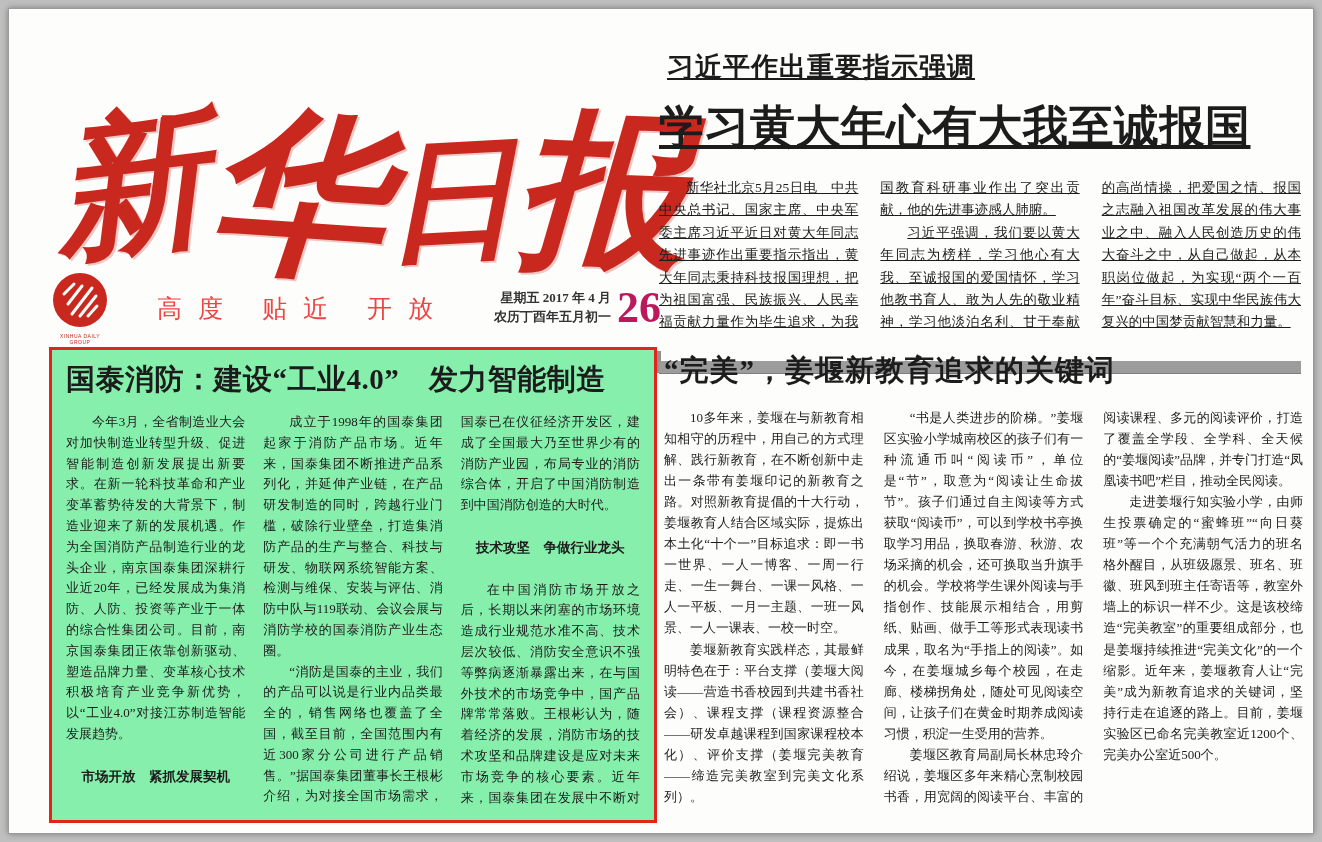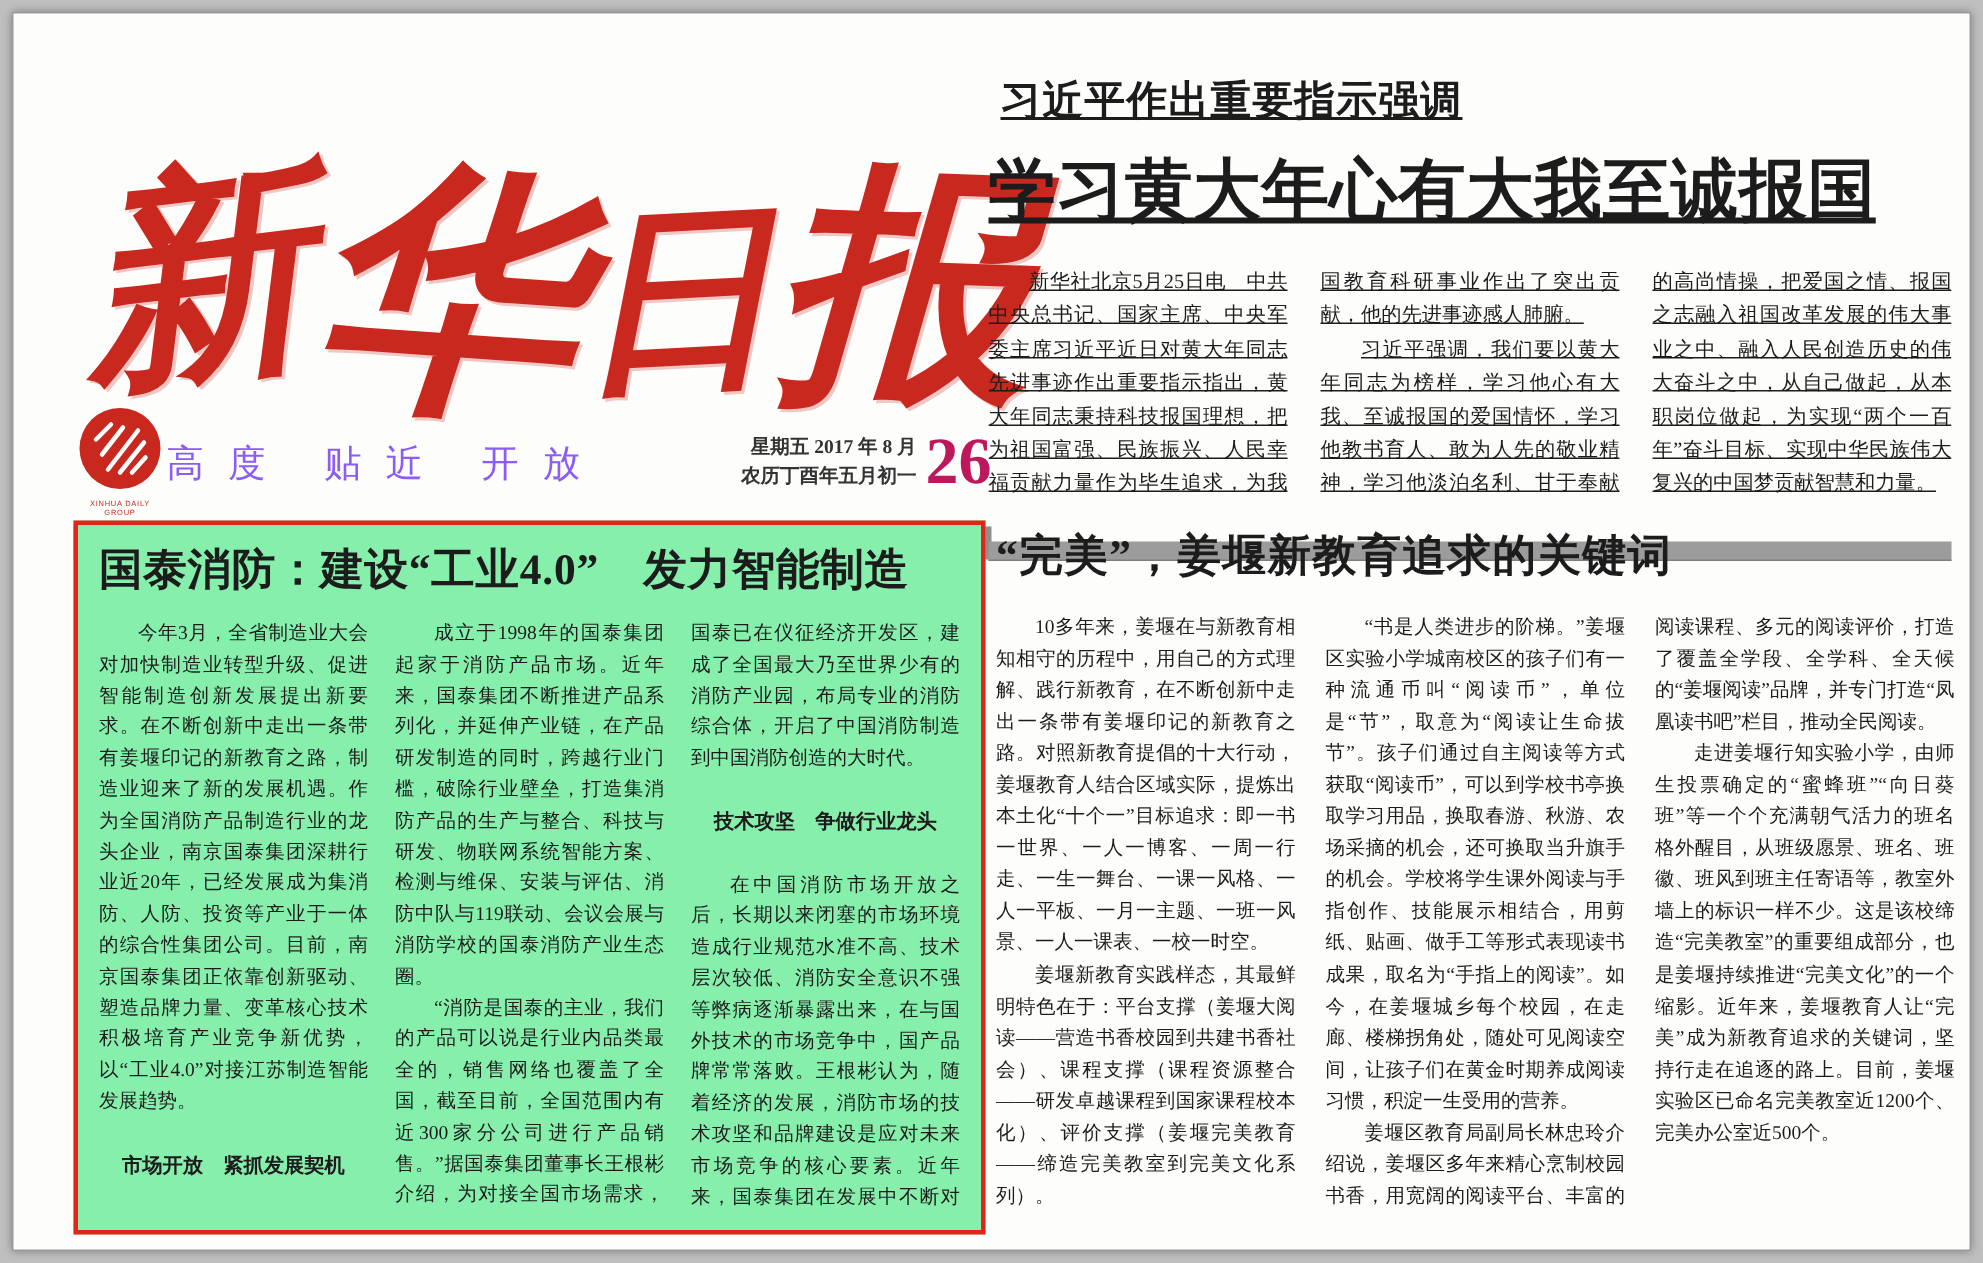--- a/index.html
+++ b/index.html
@@ -29,22 +29,22 @@
   .calligraphy span:nth-child(1){ font-size:152px; transform:rotate(-7deg) translateY(-14px); }
   .calligraphy span:nth-child(2){ font-size:178px; transform:rotate(4deg) translateY(6px); }
   .calligraphy span:nth-child(3){ font-size:132px; transform:rotate(-3deg) translateY(-8px); }
   .calligraphy span:nth-child(4){ font-size:170px; transform:rotate(2deg); }
   .meta-row { display:flex; align-items:center; margin-top:2px; height:74px; }
   .seal { width:62px; text-align:center; }
   .seal-caption { font-size:5px; color:#c8281e; letter-spacing:.5px;
     font-family:"Liberation Sans","DejaVu Sans",sans-serif; margin-top:1px; }
   .slogan {
     font-family:"Liberation Sans","DejaVu Sans",sans-serif;
-    font-size:25px; color:#8b5cf6; letter-spacing:16px;
-    white-space:nowrap;
+    font-size:25px; color:#ef4444; letter-spacing:16px;
+    margin-left:46px; white-space:nowrap;
   }
   .datebox { margin-left:auto; display:flex; align-items:center; gap:6px; }
   .date-lines { font-size:13px; font-weight:bold; line-height:1.45; color:#333; text-align:right; }
   .issue-no { font-size:44px; font-weight:bold; color:#be185d; line-height:1; }
   .info-bar {
     margin-top:6px; background:#8f8f8f; color:#fff;
     font-family:"Liberation Sans","DejaVu Sans",sans-serif;
     font-size:10px; font-weight:bold; letter-spacing:2.5px;
     padding:4px 14px; display:flex; gap:14px; align-items:center;
   }
@@ -107,21 +107,21 @@
             <line x1="20" y1="42" x2="40" y2="16"></line>
             <line x1="28" y1="44" x2="44" y2="24"></line>
             <line x1="36" y1="44" x2="45" y2="34"></line>
           </g>
         </svg>
         <div class="seal-caption">XINHUA DAILY GROUP</div>
       </div>
       <div class="slogan">高度 贴近 开放</div>
       <div class="datebox">
         <div class="date-lines">
-          <div>星期五 2017 年 8 月</div>
+          <div>星期五 2017 年 4 月</div>
           <div>农历丁酉年五月初一</div>
         </div>
         <div class="issue-no">26</div>
       </div>
     </div>
     <div class="info-bar">
       <span>XINHUA DAILY</span>
       <span class="sep">｜</span>
       <span>www.jschina.com.cn</span>
       <span class="sep">｜</span>
@@ -135,21 +135,21 @@
     <div class="lead-body">
         <p>新华社北京5月25日电　中共中央总书记、国家主席、中央军委主席习近平近日对黄大年同志先进事迹作出重要指示指出，黄大年同志秉持科技报国理想，把为祖国富强、民族振兴、人民幸福贡献力量作为毕生追求，为我国教育科研事业作出了突出贡献，他的先进事迹感人肺腑。</p>
         <p>习近平强调，我们要以黄大年同志为榜样，学习他心有大我、至诚报国的爱国情怀，学习他教书育人、敢为人先的敬业精神，学习他淡泊名利、甘于奉献的高尚情操，把爱国之情、报国之志融入祖国改革发展的伟大事业之中、融入人民创造历史的伟大奋斗之中，从自己做起，从本职岗位做起，为实现“两个一百年”奋斗目标、实现中华民族伟大复兴的中国梦贡献智慧和力量。</p>
       </div>
     <div class="lead-rule"></div>
   </div>
 
   <div class="boxed">
     <div class="boxed-headline">国泰消防：建设“工业4.0”　发力智能制造</div>
     <div class="boxed-body">
-        <p>今年3月，全省制造业大会对加快制造业转型升级、促进智能制造创新发展提出新要求。在不断创新中走出一条带有姜堰印记的新教育之路，制造业迎来了新的发展机遇。作为全国消防产品制造行业的龙头企业，南京国泰集团深耕行业近20年，已经发展成为集消防、人防、投资等产业于一体的综合性集团公司。目前，南京国泰集团正依靠创新驱动、塑造品牌力量、变革核心技术积极培育产业竞争新优势，以“工业4.0”对接江苏制造智能发展趋势。</p>
+        <p>今年3月，全省制造业大会对加快制造业转型升级、促进智能制造创新发展提出新要求。在新一轮科技革命和产业变革蓄势待发的大背景下，制造业迎来了新的发展机遇。作为全国消防产品制造行业的龙头企业，南京国泰集团深耕行业近20年，已经发展成为集消防、人防、投资等产业于一体的综合性集团公司。目前，南京国泰集团正依靠创新驱动、塑造品牌力量、变革核心技术积极培育产业竞争新优势，以“工业4.0”对接江苏制造智能发展趋势。</p>
         <h4>市场开放　紧抓发展契机</h4>
         <p>成立于1998年的国泰集团起家于消防产品市场。近年来，国泰集团不断推进产品系列化，并延伸产业链，在产品研发制造的同时，跨越行业门槛，破除行业壁垒，打造集消防产品的生产与整合、科技与研发、物联网系统智能方案、检测与维保、安装与评估、消防中队与119联动、会议会展与消防学校的国泰消防产业生态圈。</p>
         <p>“消防是国泰的主业，我们的产品可以说是行业内品类最全的，销售网络也覆盖了全国，截至目前，全国范围内有近300家分公司进行产品销售。”据国泰集团董事长王根彬介绍，为对接全国市场需求，国泰已在仪征经济开发区，建成了全国最大乃至世界少有的消防产业园，布局专业的消防综合体，开启了中国消防制造到中国消防创造的大时代。</p>
         <h4>技术攻坚　争做行业龙头</h4>
         <p>在中国消防市场开放之后，长期以来闭塞的市场环境造成行业规范水准不高、技术层次较低、消防安全意识不强等弊病逐渐暴露出来，在与国外技术的市场竞争中，国产品牌常常落败。王根彬认为，随着经济的发展，消防市场的技术攻坚和品牌建设是应对未来市场竞争的核心要素。近年来，国泰集团在发展中不断对照行业规范和国际标准，借他山之石，通过广告投入和专利申请塑造品牌形象，成立实验室、培养专业技术人才进行产品研发，打造核心技术，先人一步的理念、行之有效的措施为国泰集团带来快人一步的发展。</p>
       </div>
   </div>
 
   <div class="edu">
     <div class="edu-headline">“完美”，姜堰新教育追求的关键词</div>

